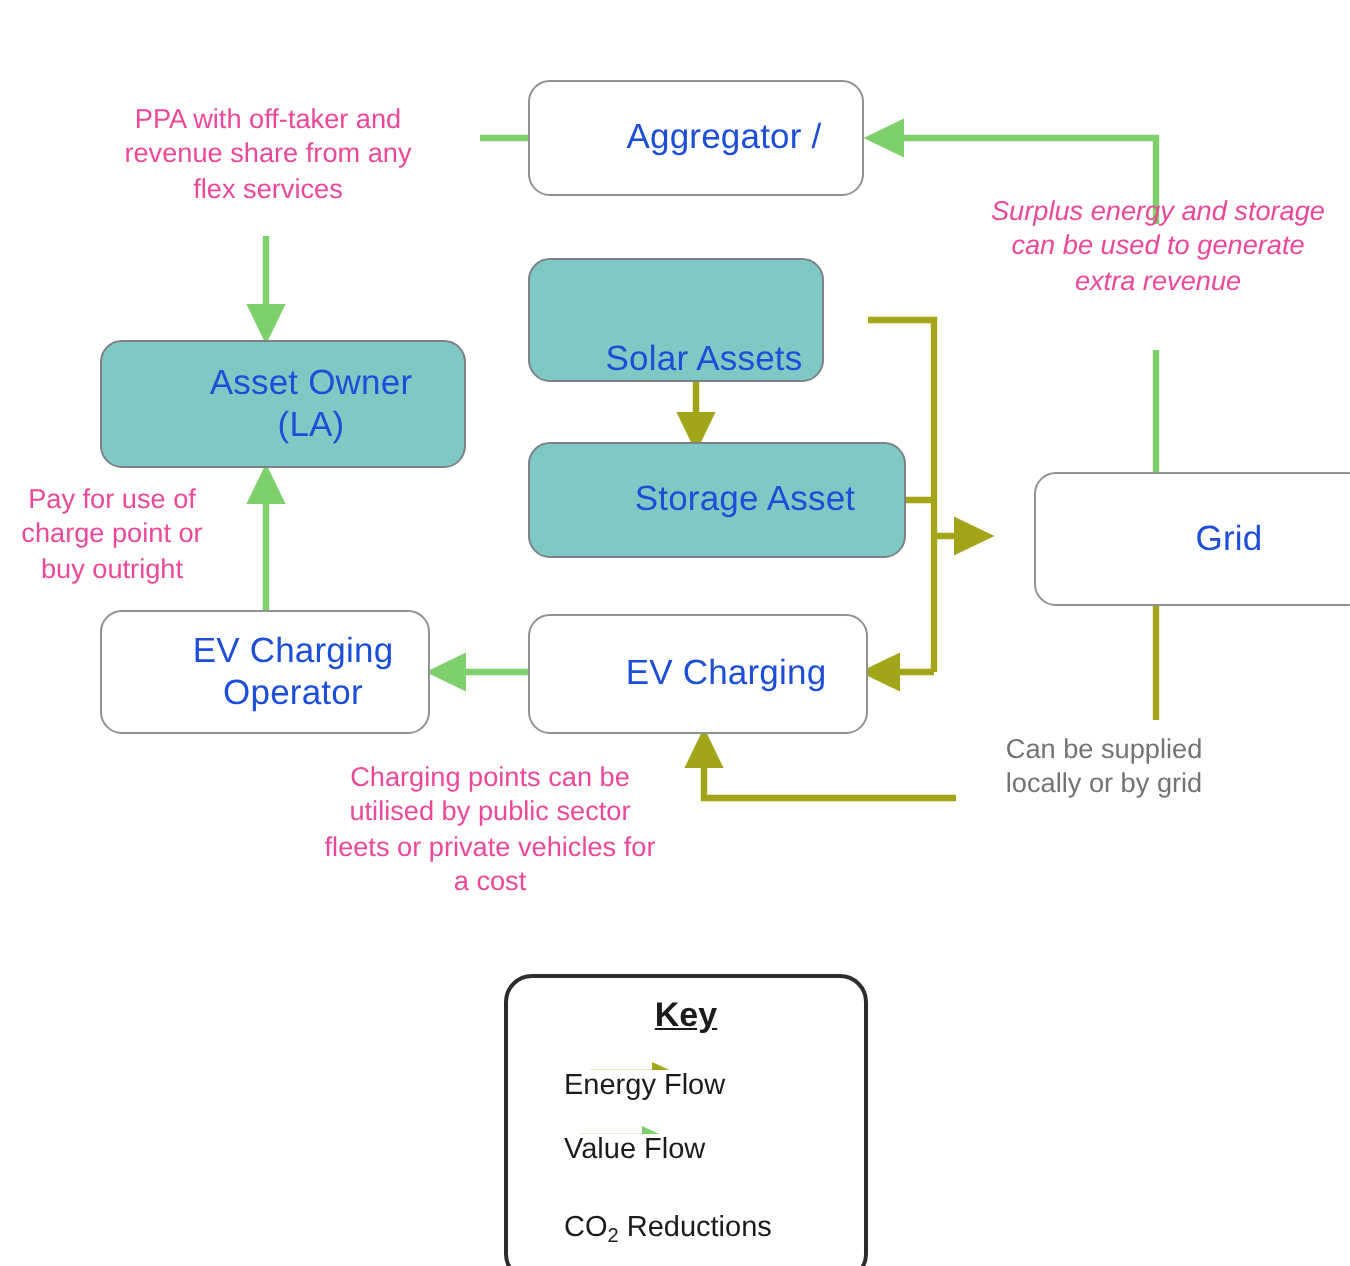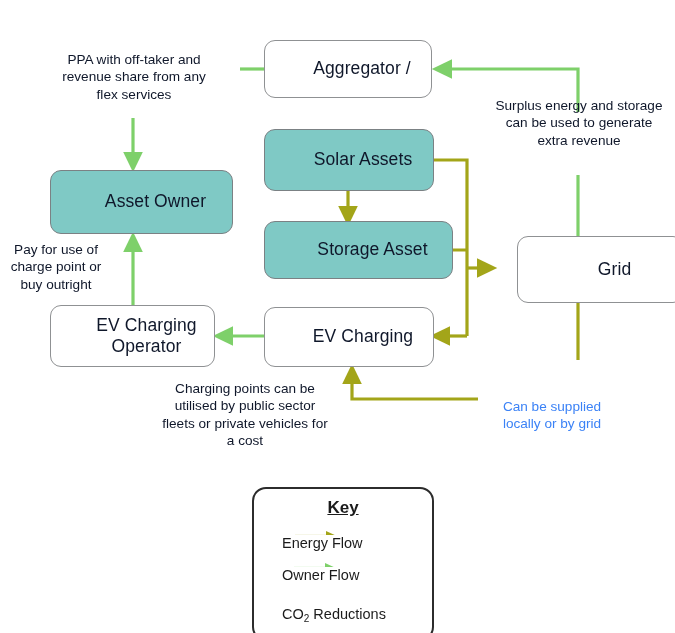--- a/index.html
+++ b/index.html
@@ -20,21 +20,21 @@
   }
   .node {
     position: absolute;
     box-sizing: border-box;
     border: 1.6px solid #8f9193;
     border-radius: 11px;
     display: flex;
     align-items: center;
     justify-content: center;
     text-align: center;
-    color: #0f172a;
+    color: #1d4ed8;
     font-size: 17.5px;
     line-height: 1.22;
     font-family: "Liberation Sans", sans-serif;
     letter-spacing: 0.1px;
     z-index: 3;
     padding-left: 28px;
   }
   .node.teal {
     background: #7fc9c5;
     border-color: #7b8184;
@@ -43,22 +43,22 @@
     background: #ffffff;
   }
   .annot {
     position: absolute;
     text-align: center;
     font-size: 13.6px;
     line-height: 1.28;
     font-family: "Liberation Sans", sans-serif;
     z-index: 4;
   }
-  .annot.value { color: #0f172a; }
-  .annot.energy { color: #3b82f6; margin-top: 32px; }
+  .annot.value { color: #ec4899; }
+  .annot.energy { color: #737373; }
 
   
   .legend {
     position: absolute;
     box-sizing: border-box;
     background: #ffffff;
     border: 2px solid #2c2c2c;
     border-radius: 14px;
     z-index: 5;
   }
@@ -166,52 +166,53 @@
       <line x1="133" y1="305" x2="133" y2="242" stroke="#7ed06a" stroke-width="3.2" marker-end="url(#ar-green)"></line>
     </g>
   </svg>
 
   <div class="node plain" style="left:264px; top:40px; width:168px; height:58px;">
     <div>
       <div>Aggregator /</div>
     </div>
   </div>
 
-  <div class="node teal" style="left:264px; top:129px; width:170px; height:62px;">
+  <div class="node teal" style="left:264px; top:129px; width:148px; height:62px;align-items:flex-end;">
     <span>Solar Assets</span>
   </div>
 
   <div class="node teal" style="left:264px; top:221px; width:189px; height:58px;">
     <span>Storage Asset</span>
   </div>
 
   <div class="node teal" style="left:50px; top:170px; width:183px; height:64px;">
     <div>
       <div>Asset Owner</div>
+      <div>(LA)</div>
     </div>
   </div>
 
   <div class="node plain" style="left:493px; top:236px; width:167px; height:67px;margin-left:24px;">
     <span>Grid</span>
   </div>
 
   <div class="node plain" style="left:50px; top:305px; width:165px; height:62px;">
     <div>
       <div>EV Charging</div>
       <div>Operator</div>
     </div>
   </div>
 
   <div class="node plain" style="left:264px; top:307px; width:170px; height:60px;">
     <span>EV Charging</span>
   </div>
 
   <div class="annot value" style="left:50px; top:51px; width:168px;">PPA with off-taker and revenue share from any flex services</div>
 
-  <div class="annot value" style="left:489px; top:97px; width:180px;">Surplus energy and storage can be used to generate extra revenue</div>
+  <div class="annot value" style="left:489px; top:97px; width:180px;font-style:italic;">Surplus energy and storage can be used to generate extra revenue</div>
 
   <div class="annot value" style="left:2px; top:241px; width:108px;">Pay for use of charge point or buy outright</div>
 
   <div class="annot value" style="left:160px; top:380px; width:170px;">Charging points can be utilised by public sector fleets or private vehicles for a cost</div>
 
   <div class="annot energy" style="left:490px; top:366px; width:124px;">Can be supplied locally or by grid</div>
 
   <div class="legend" style="left:252px; top:487px; width:182px; height:154px;">
     <div class="legend-title">Key</div>
 
@@ -221,21 +222,21 @@
         <path d="M32,2 L45,8 L32,14 z" fill="#a3a519"></path>
       </svg>
       <span class="legend-label">Energy Flow</span>
     </div>
 
     <div class="legend-row" style="top:72px;">
       <svg width="46" height="16">
         <line x1="1" y1="8" x2="33" y2="8" stroke="#7ed06a" stroke-width="4.2"></line>
         <path d="M32,2 L45,8 L32,14 z" fill="#7ed06a"></path>
       </svg>
-      <span class="legend-label">Owner Flow</span>
+      <span class="legend-label">Value Flow</span>
     </div>
 
     <div class="legend-row" style="top:103px;gap:14px;">
       <svg width="46" height="16">
         <line x1="1" y1="8" x2="33" y2="8" stroke="#6fa8c9" stroke-width="4.2"></line>
         <path d="M32,2 L45,8 L32,14 z" fill="#6fa8c9"></path>
       </svg>
       <span class="legend-label"><span>CO</span><sub>2</sub><span> Reductions</span></span>
     </div>
   </div>

